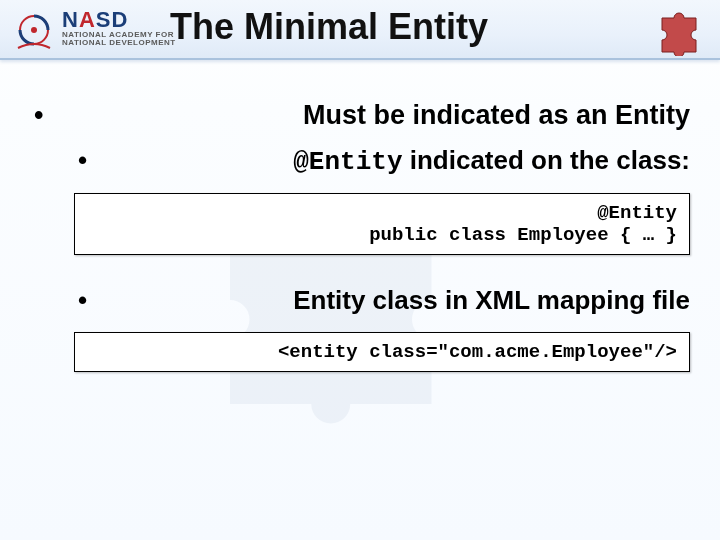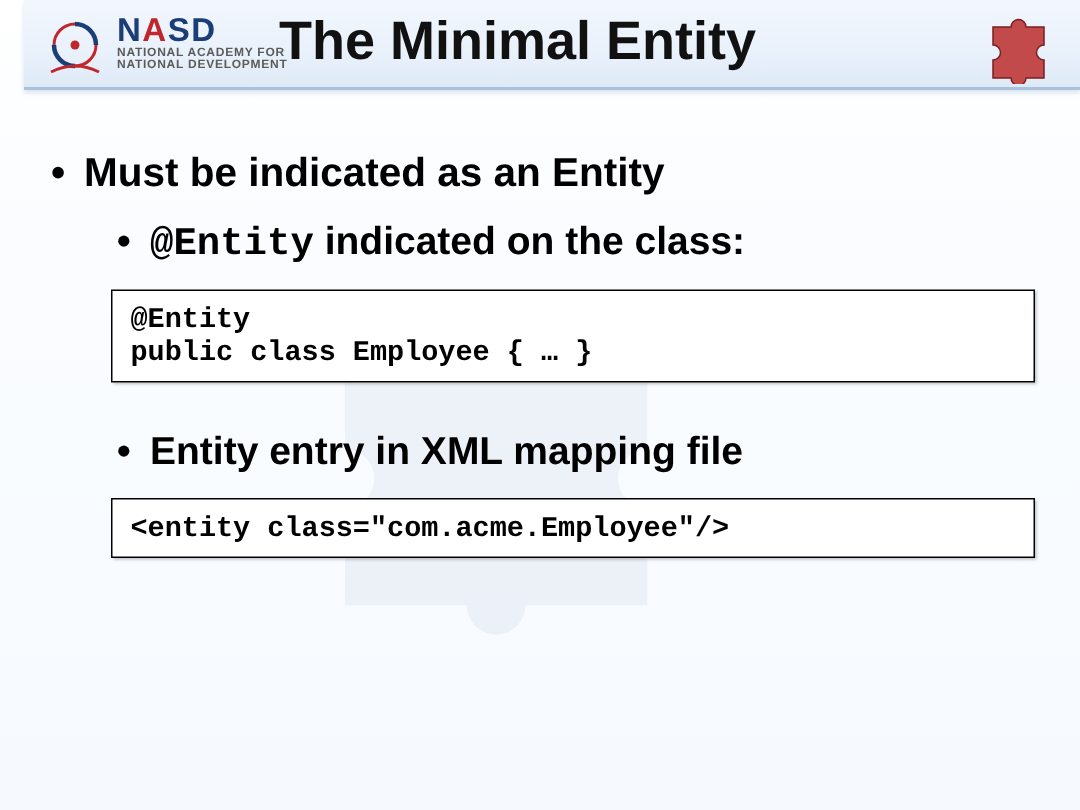--- a/index.html
+++ b/index.html
@@ -20,21 +20,20 @@
   }
   .topbar {
     position: absolute;
     top: 0;
     left: 0;
     right: 0;
     height: 58px;
     border-bottom: 2px solid #a9c2dd;
     background: linear-gradient(180deg, #f2f7fd 0%, #e9f1fb 60%, #dfeaf7 100%);
     box-shadow: 0 2px 3px rgba(120,150,190,0.25);
-    margin-left: 16px;
   }
   .logo {
     position: absolute;
     top: 6px;
     left: 10px;
     width: 48px;
     height: 48px;
   }
   .logo svg { width: 48px; height: 48px; }
   .brand {
@@ -72,20 +71,21 @@
     width: 52px;
     height: 52px;
   }
   .puzzle svg { width: 52px; height: 52px; }
   .content {
     position: absolute;
     top: 100px;
     left: 30px;
     right: 30px;
     color: #000;
+    text-align: right;
   }
   .b1 {
     font-size: 27px;
     font-weight: 700;
     margin-bottom: 14px;
     padding-left: 26px;
     position: relative;
   }
   .b1::before {
     content: "•";
@@ -172,18 +172,18 @@
   <div class="content">
     <div class="b1">Must be indicated as an Entity</div>
 
     <div class="b2">
       <span class="mono">@Entity</span><span> indicated on the class:</span>
     </div>
 
     <div class="codebox">@Entity
 public class Employee { … }</div>
 
-    <div class="b2">Entity entry in XML mapping file</div>
+    <div class="b2">Entity class in XML mapping file</div>
 
     <div class="codebox">&lt;entity class="com.acme.Employee"/&gt;</div>
   </div>
 
 </div>
 
 </body></html>

